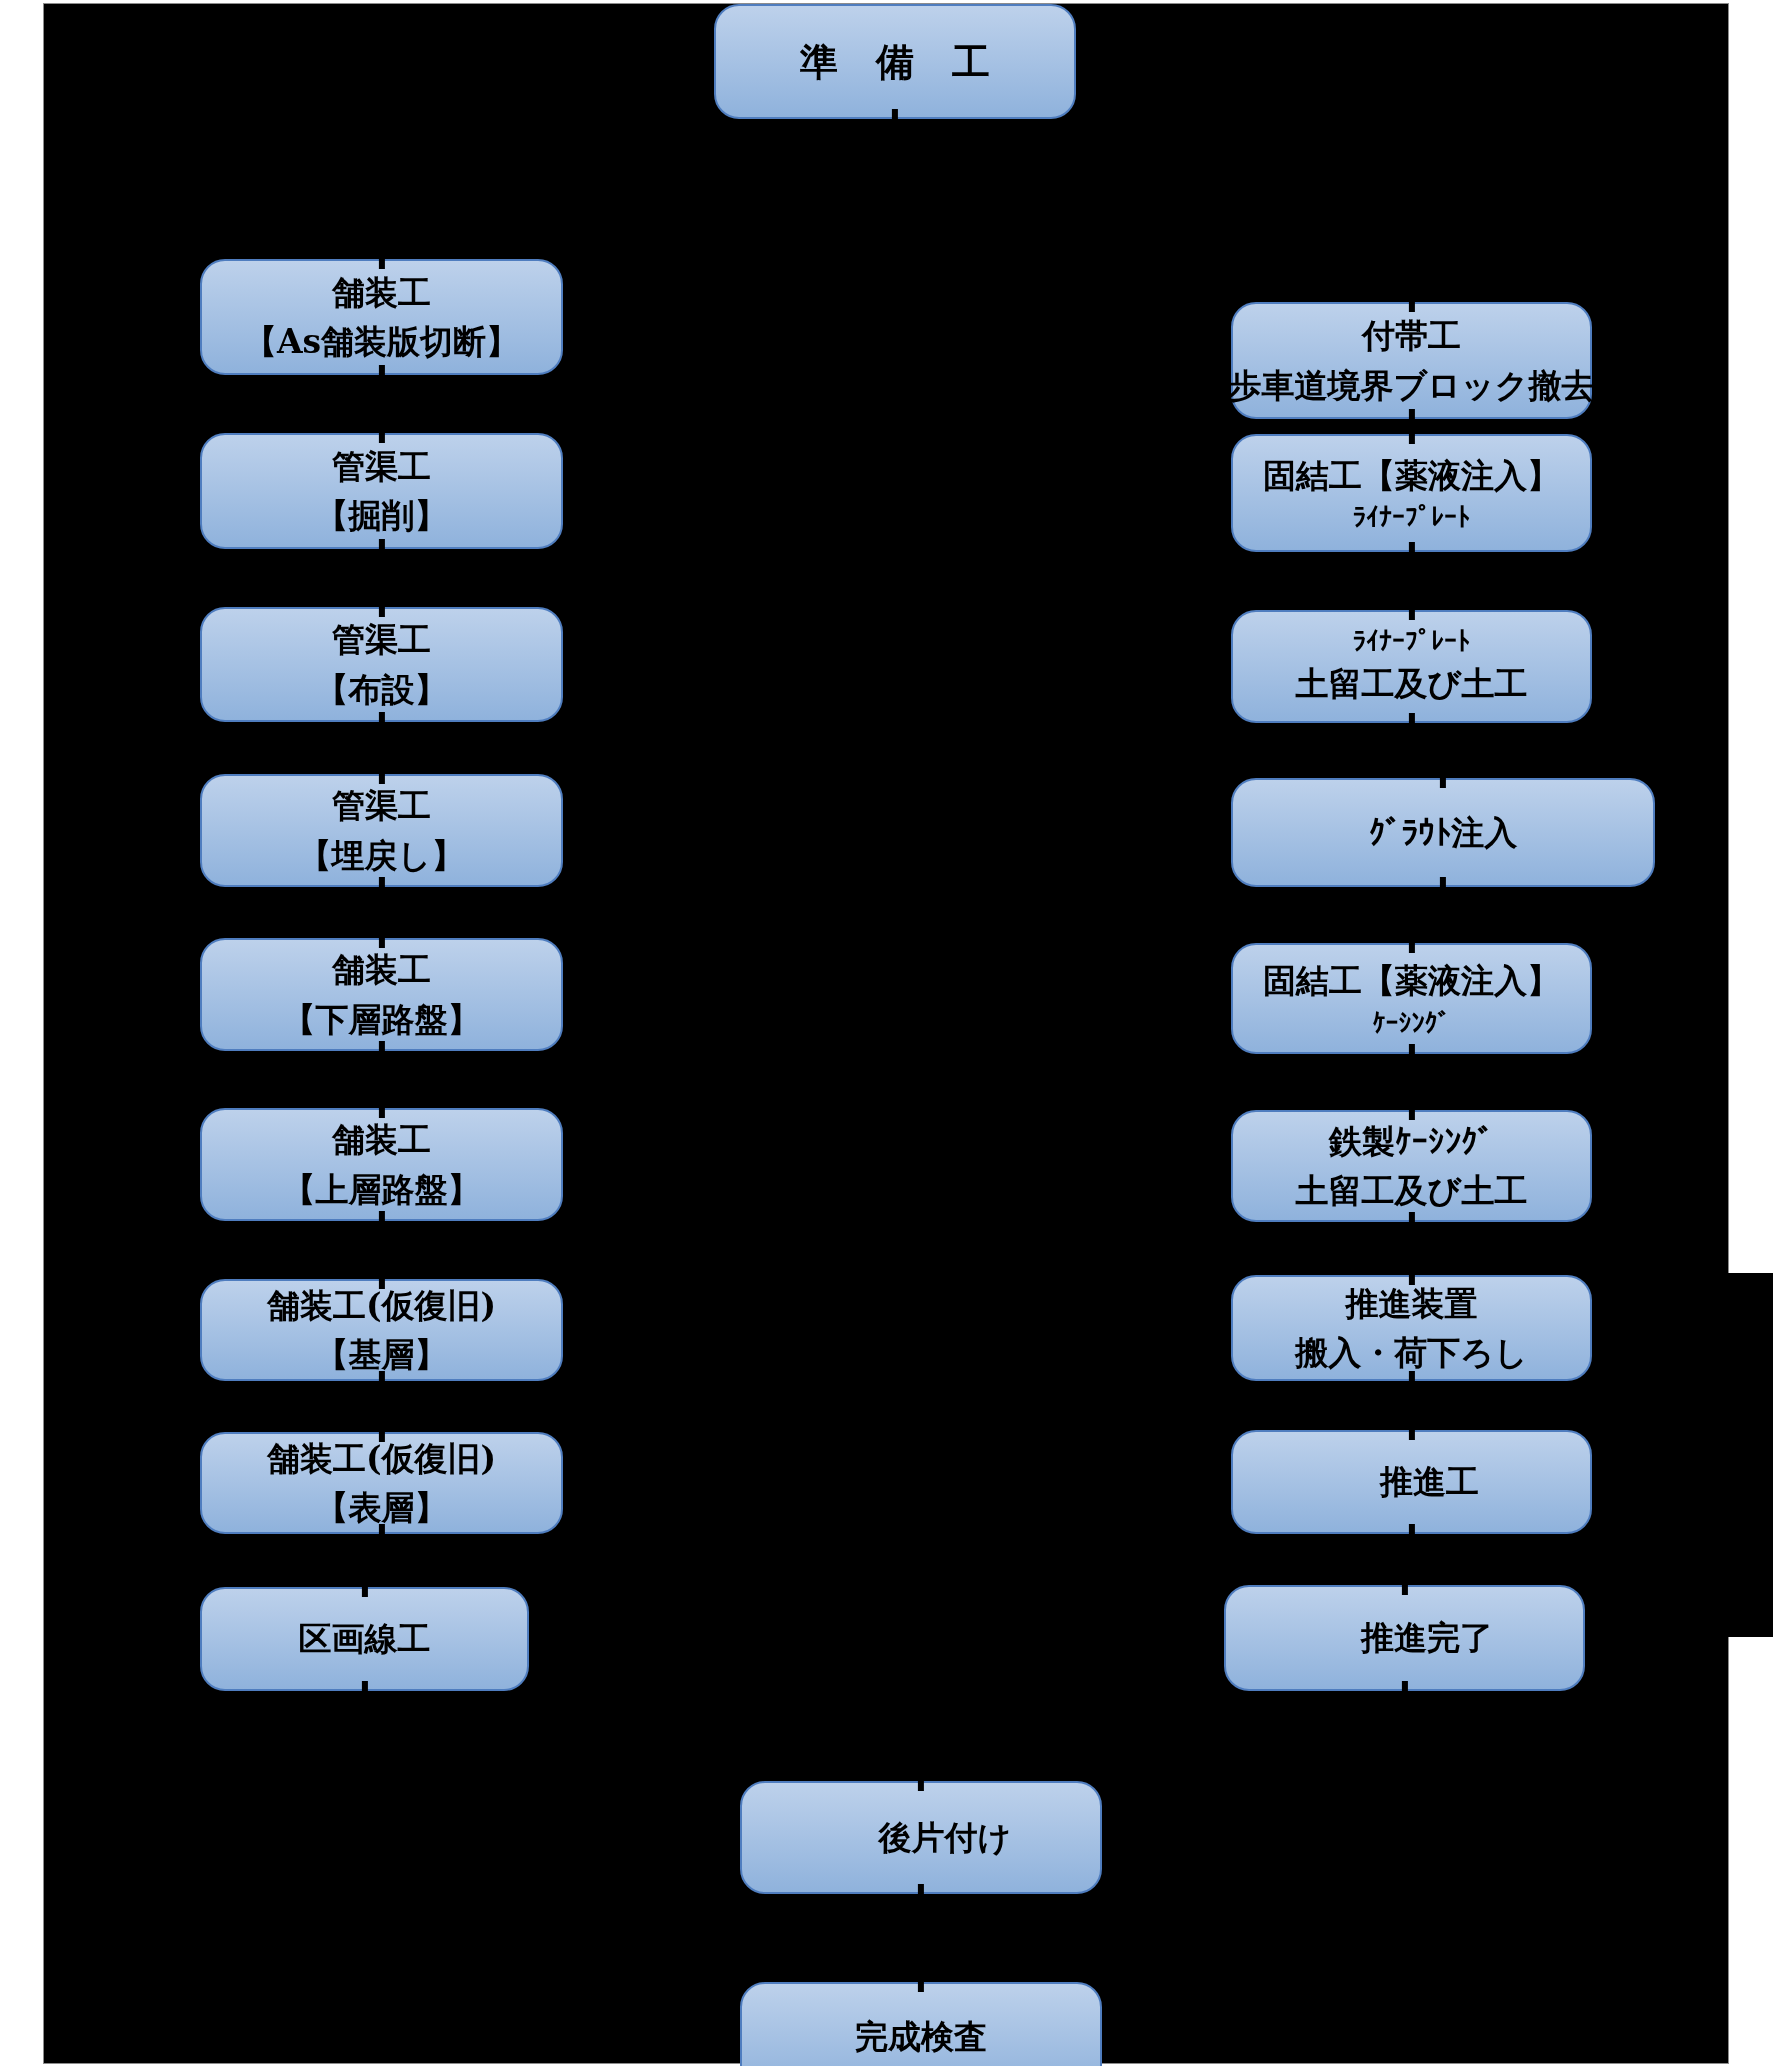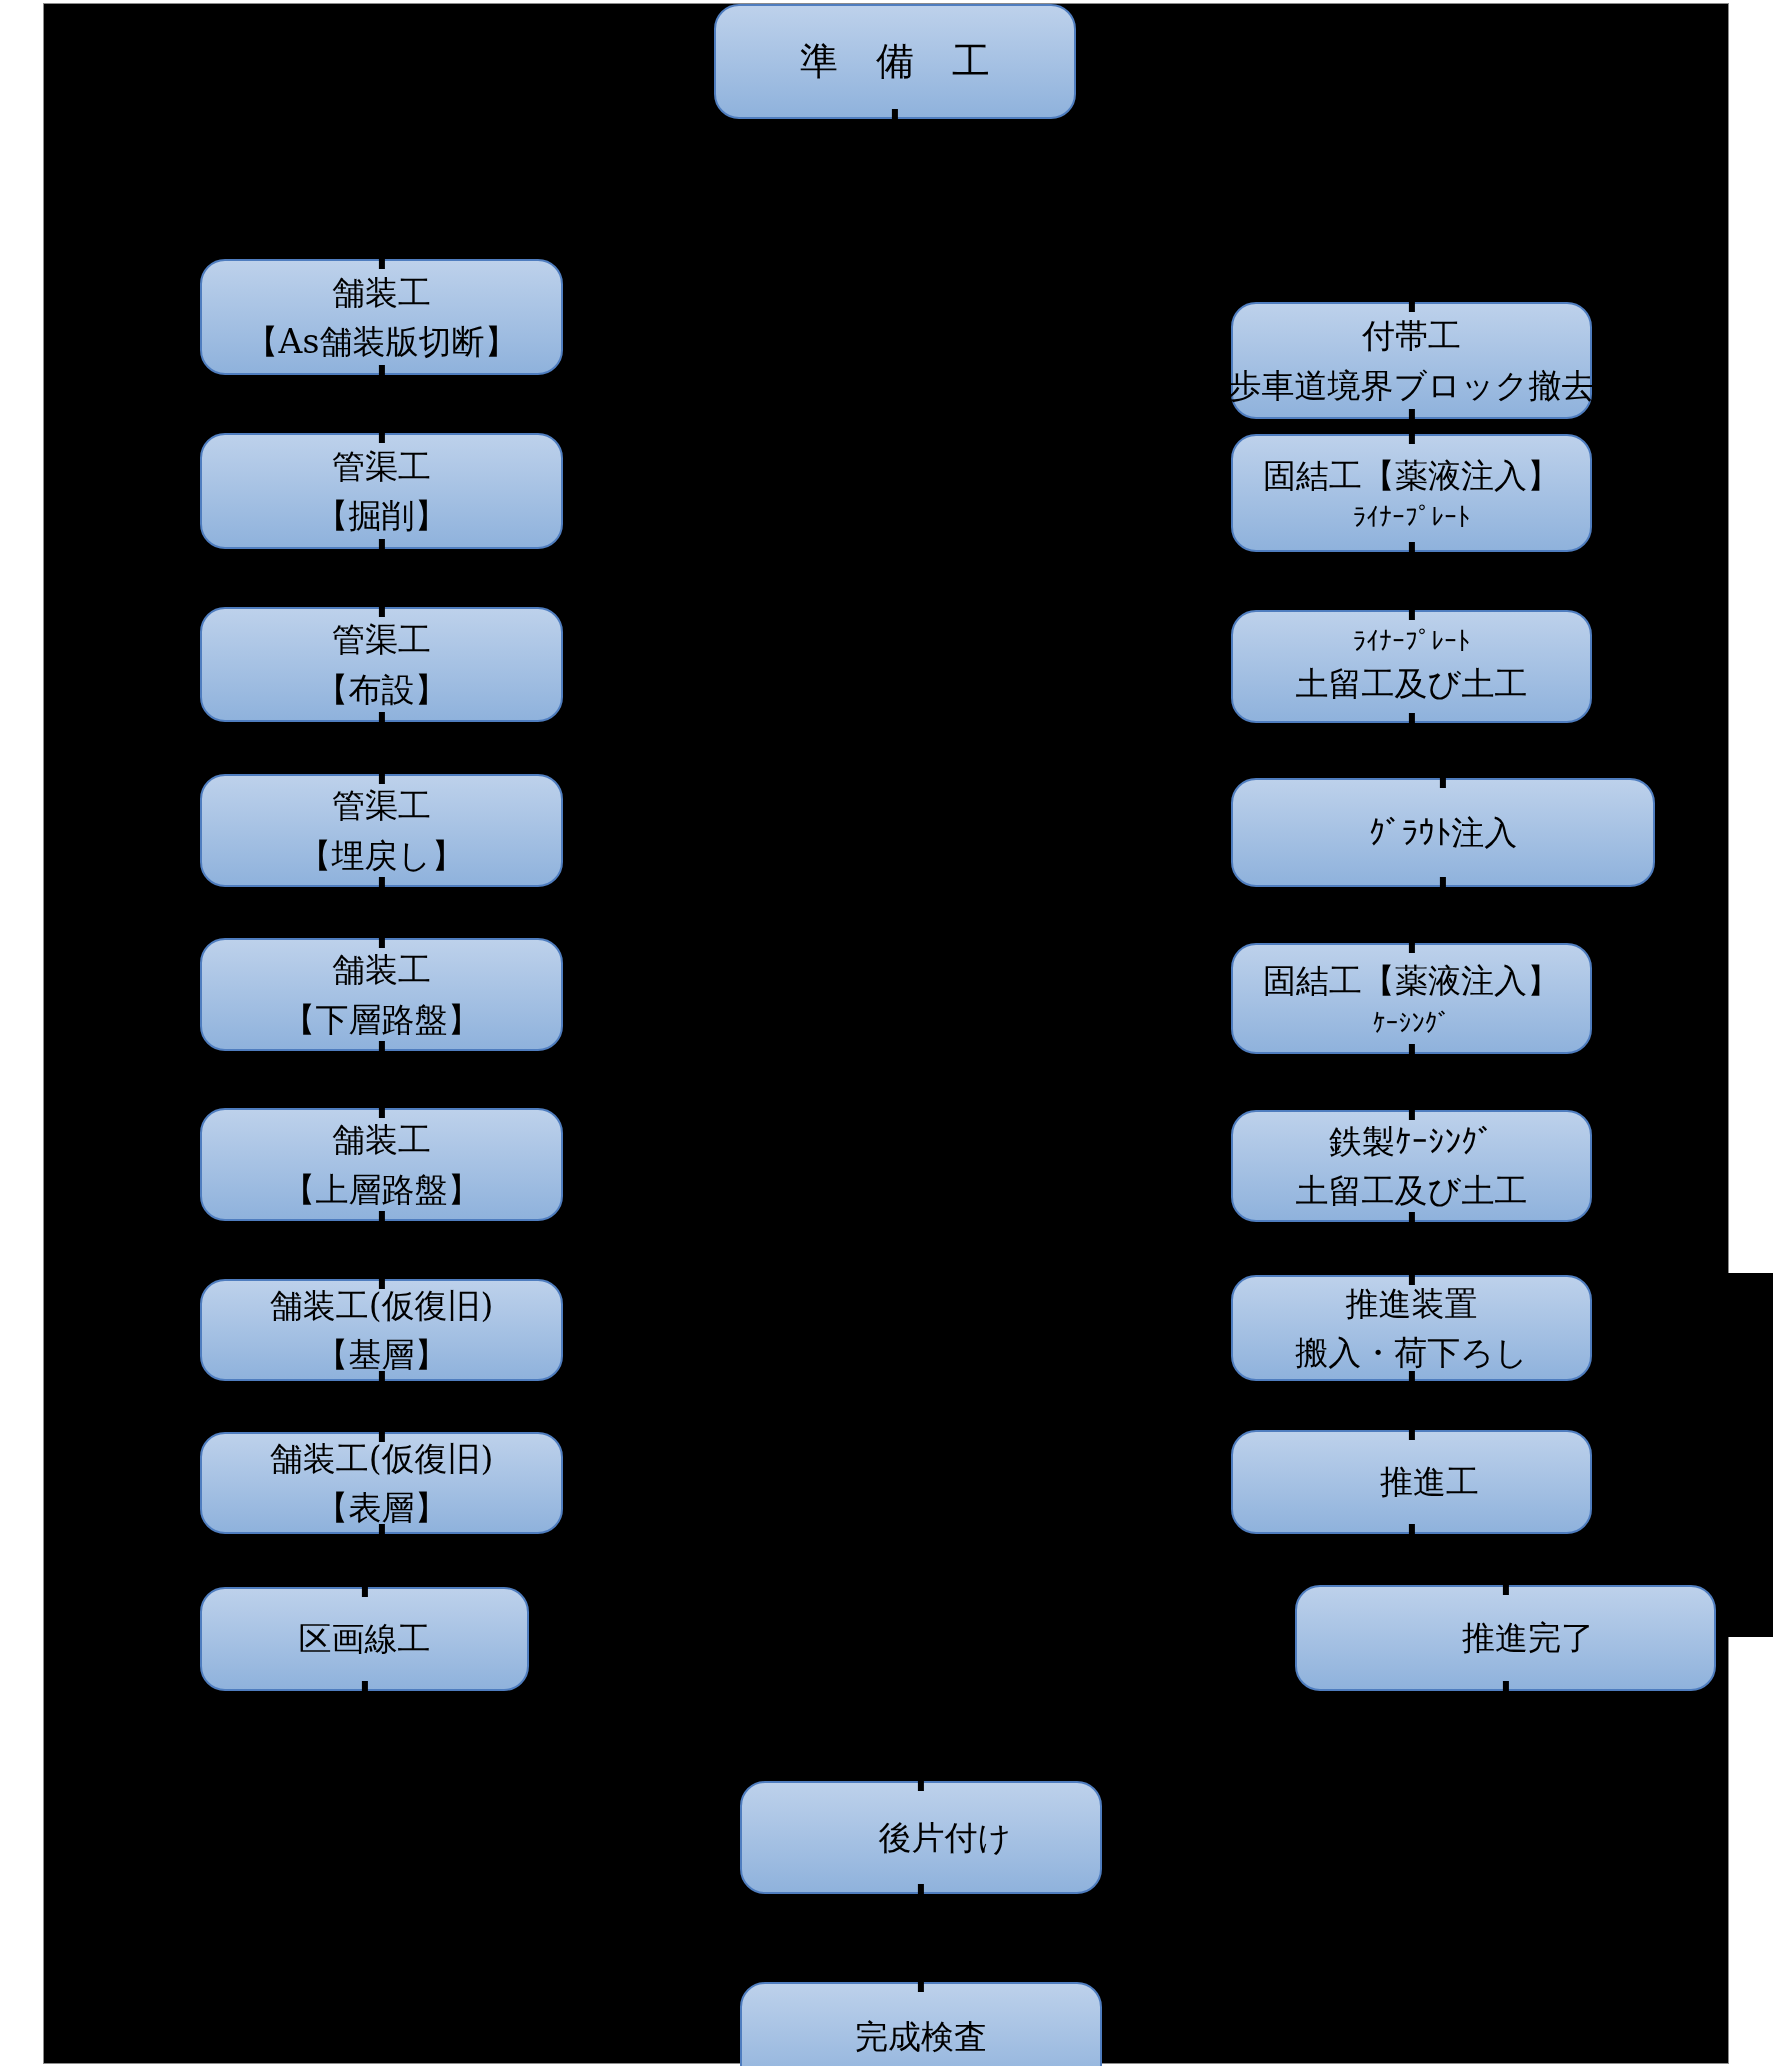--- a/index.html
+++ b/index.html
@@ -33,20 +33,21 @@
     border-radius: 25px;
     background: linear-gradient(180deg, var(--fill-top, #bdd1eb) 0%, var(--fill-bottom, #8fb2dc) 100%);
     color: #000000;
   }
   .line {
     display: block;
     font-size: 33px;
     line-height: 1.5;
     white-space: nowrap;
     color: #000000;
+    font-weight: bold;
   }
   .line.small { font-size: 26px; line-height: 1.35; }
   .line.large { font-size: 38px; line-height: 1.4; }
   .stub {
     position: absolute;
     left: 50%;
     transform: translateX(-50%);
     width: 6.2px;
     height: 16px;
     background: #000000;
@@ -157,21 +158,21 @@
         <span class="line">推進装置</span>
         <span class="line">搬入・荷下ろし</span>
         <div class="stub top"></div>
         <div class="stub bottom"></div>
       </div>
       <div class="node" style="left: 1231px; top: 1430px; width: 361px; height: 104px; padding-left: 36px;">
         <span class="line">推進工</span>
         <div class="stub top"></div>
         <div class="stub bottom"></div>
       </div>
-      <div class="node" style="left: 1295px; top: 1585px; width: 421px; height: 106px; padding-left: 45px;">
+      <div class="node" style="left: 1224px; top: 1585px; width: 361px; height: 106px; padding-left: 45px;">
         <span class="line">推進完了</span>
         <div class="stub top"></div>
         <div class="stub bottom"></div>
       </div>
       <div class="node" style="left: 740px; top: 1781px; width: 362px; height: 113px; padding-left: 48px;">
         <span class="line">後片付け</span>
         <div class="stub top"></div>
         <div class="stub bottom"></div>
       </div>
       <div class="node" style="left: 740px; top: 1950px; width: 362px; height: 109px; margin-top: 32px;">

